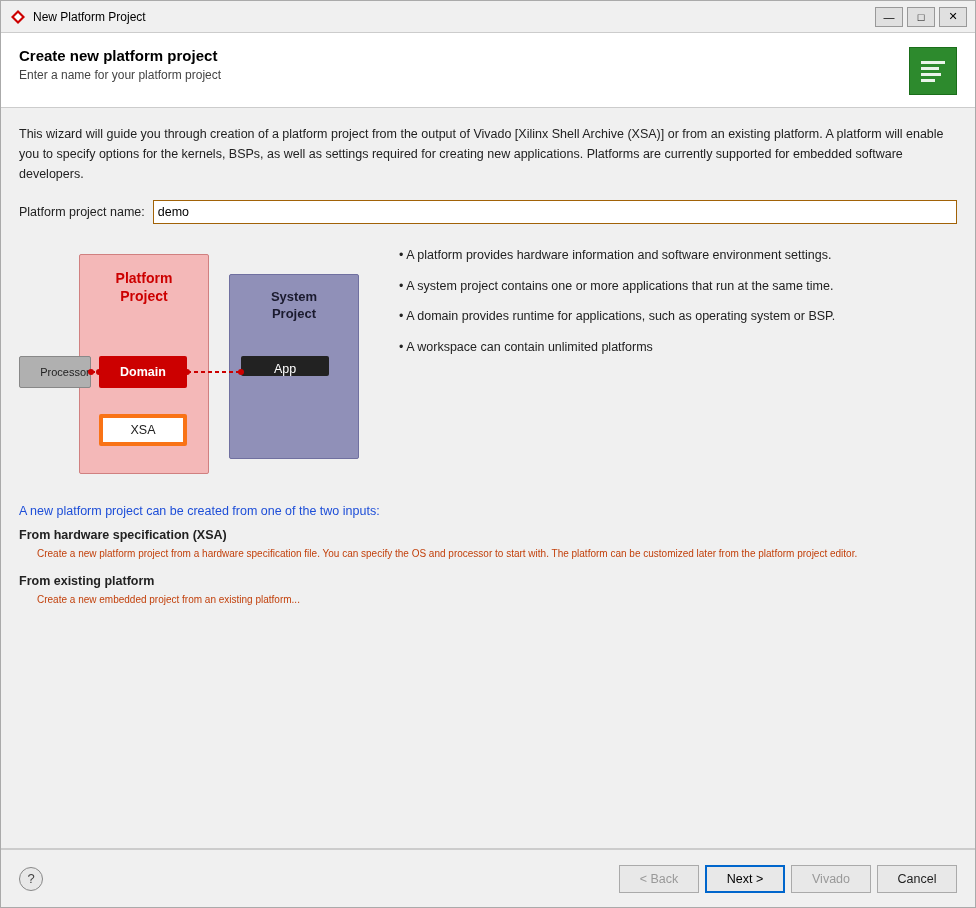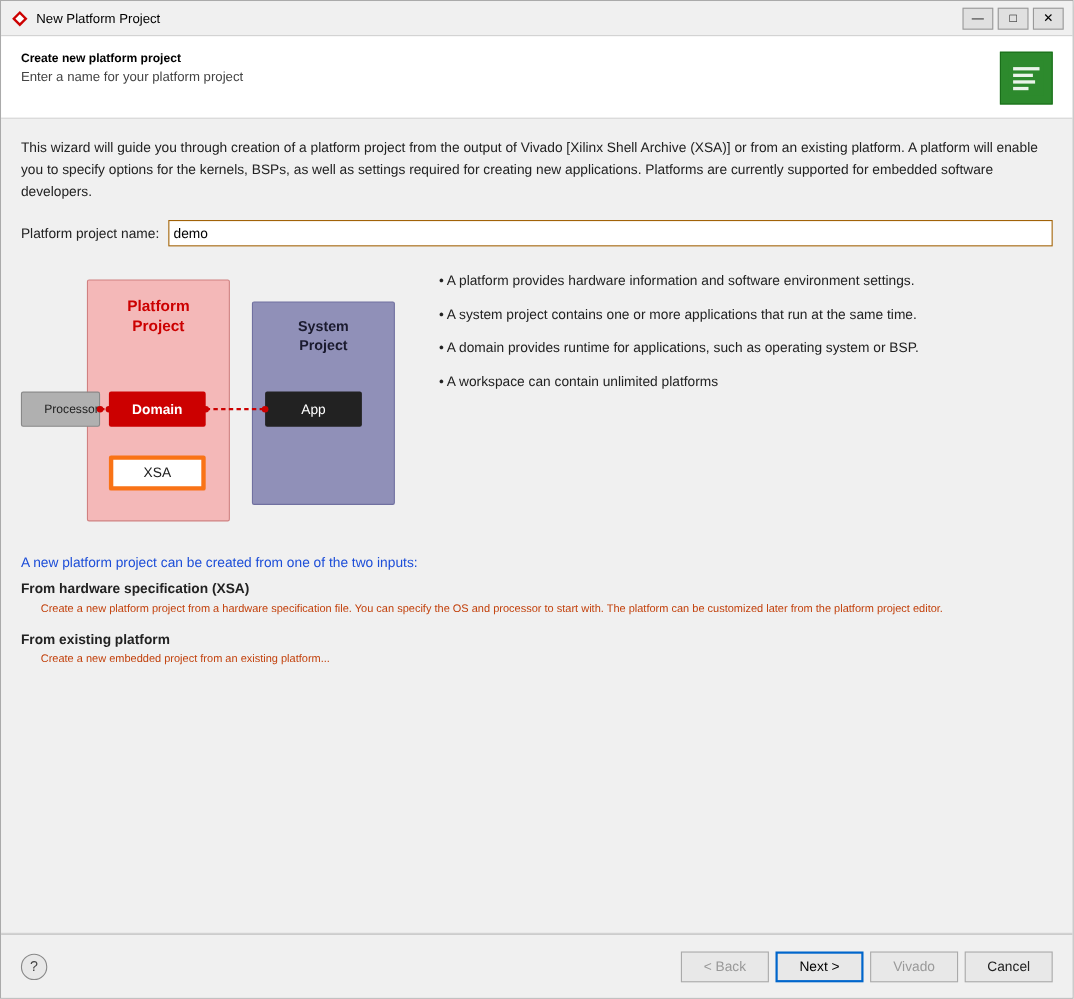--- a/index.html
+++ b/index.html
@@ -59,21 +59,21 @@
     .header-section {
       background: white;
       padding: 14px 18px 12px 18px;
       border-bottom: 1px solid #ccc;
       display: flex;
       align-items: flex-start;
       justify-content: space-between;
     }
     .header-text-block {}
     .header-title {
-      font-size: 11px;
+      font-size: 15px;
       font-weight: bold;
       color: #000;
       margin-bottom: 4px;
     }
     .header-subtitle {
       font-size: 12px;
       color: #444;
     }
     .header-icon {
       width: 48px;
@@ -193,25 +193,25 @@
       justify-content: center;
       font-size: 12.5px;
       font-weight: bold;
       border-radius: 2px;
     }
     .diag-app-btn {
       position: absolute;
       left: 222px;
       top: 112px;
       width: 88px;
-      height: 32px;
+      height: 20px;
       background: #222;
       color: white;
       display: flex;
-      align-items: center;
+      align-items: flex-end;
       justify-content: center;
       font-size: 12.5px;
       border-radius: 2px;
     }
     .diag-xsa-btn {
       position: absolute;
       left: 80px;
       top: 170px;
       width: 88px;
       height: 32px;

